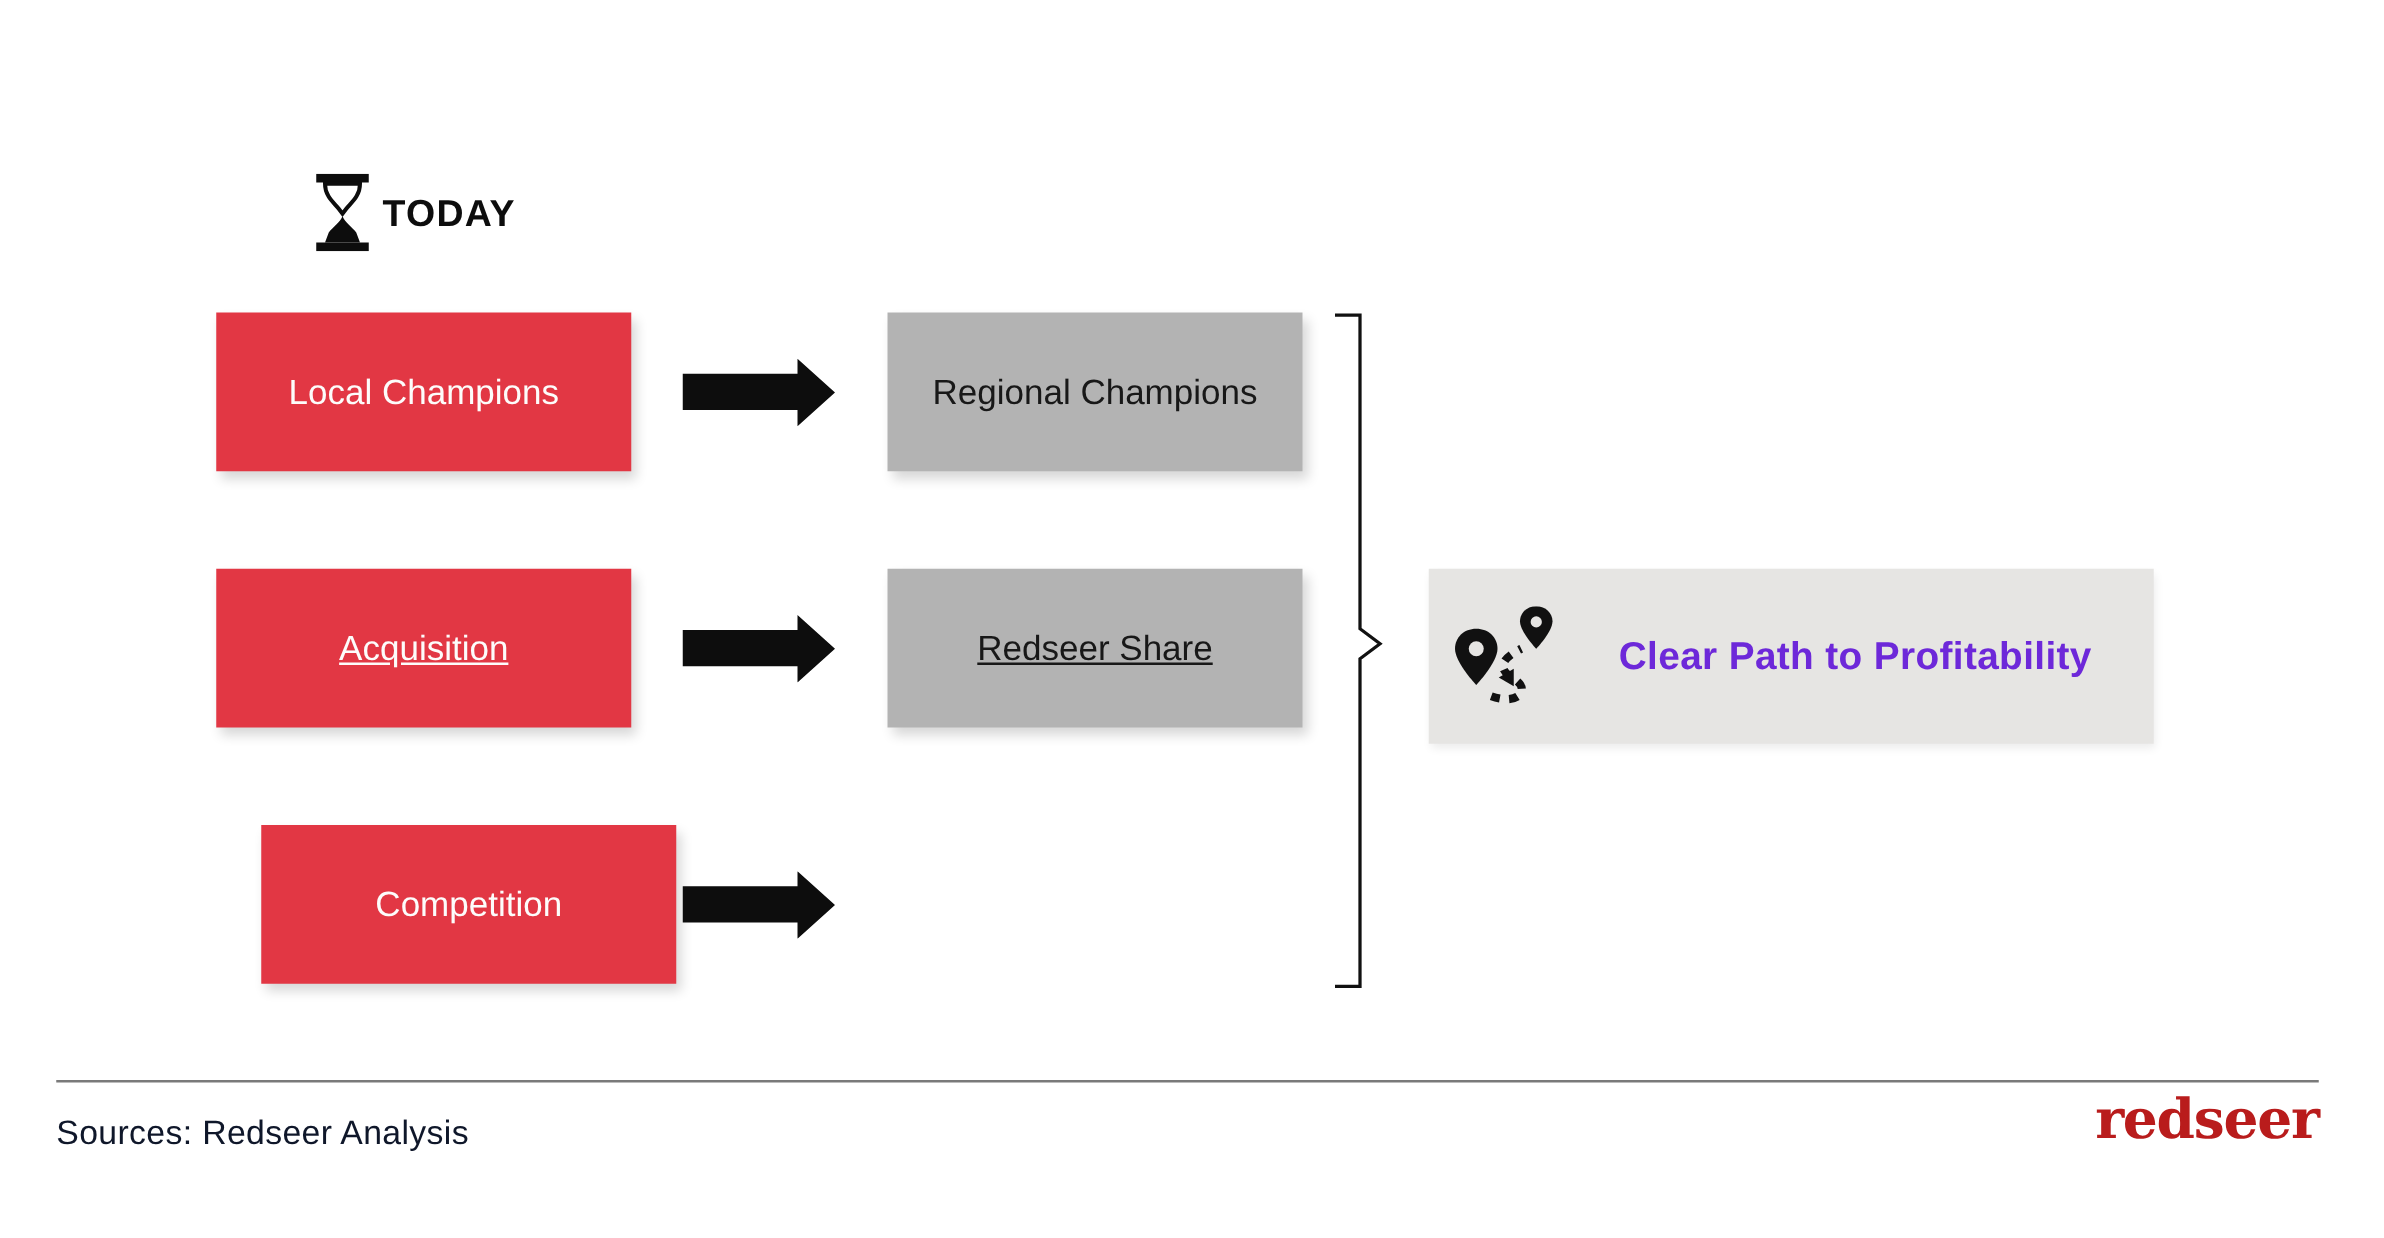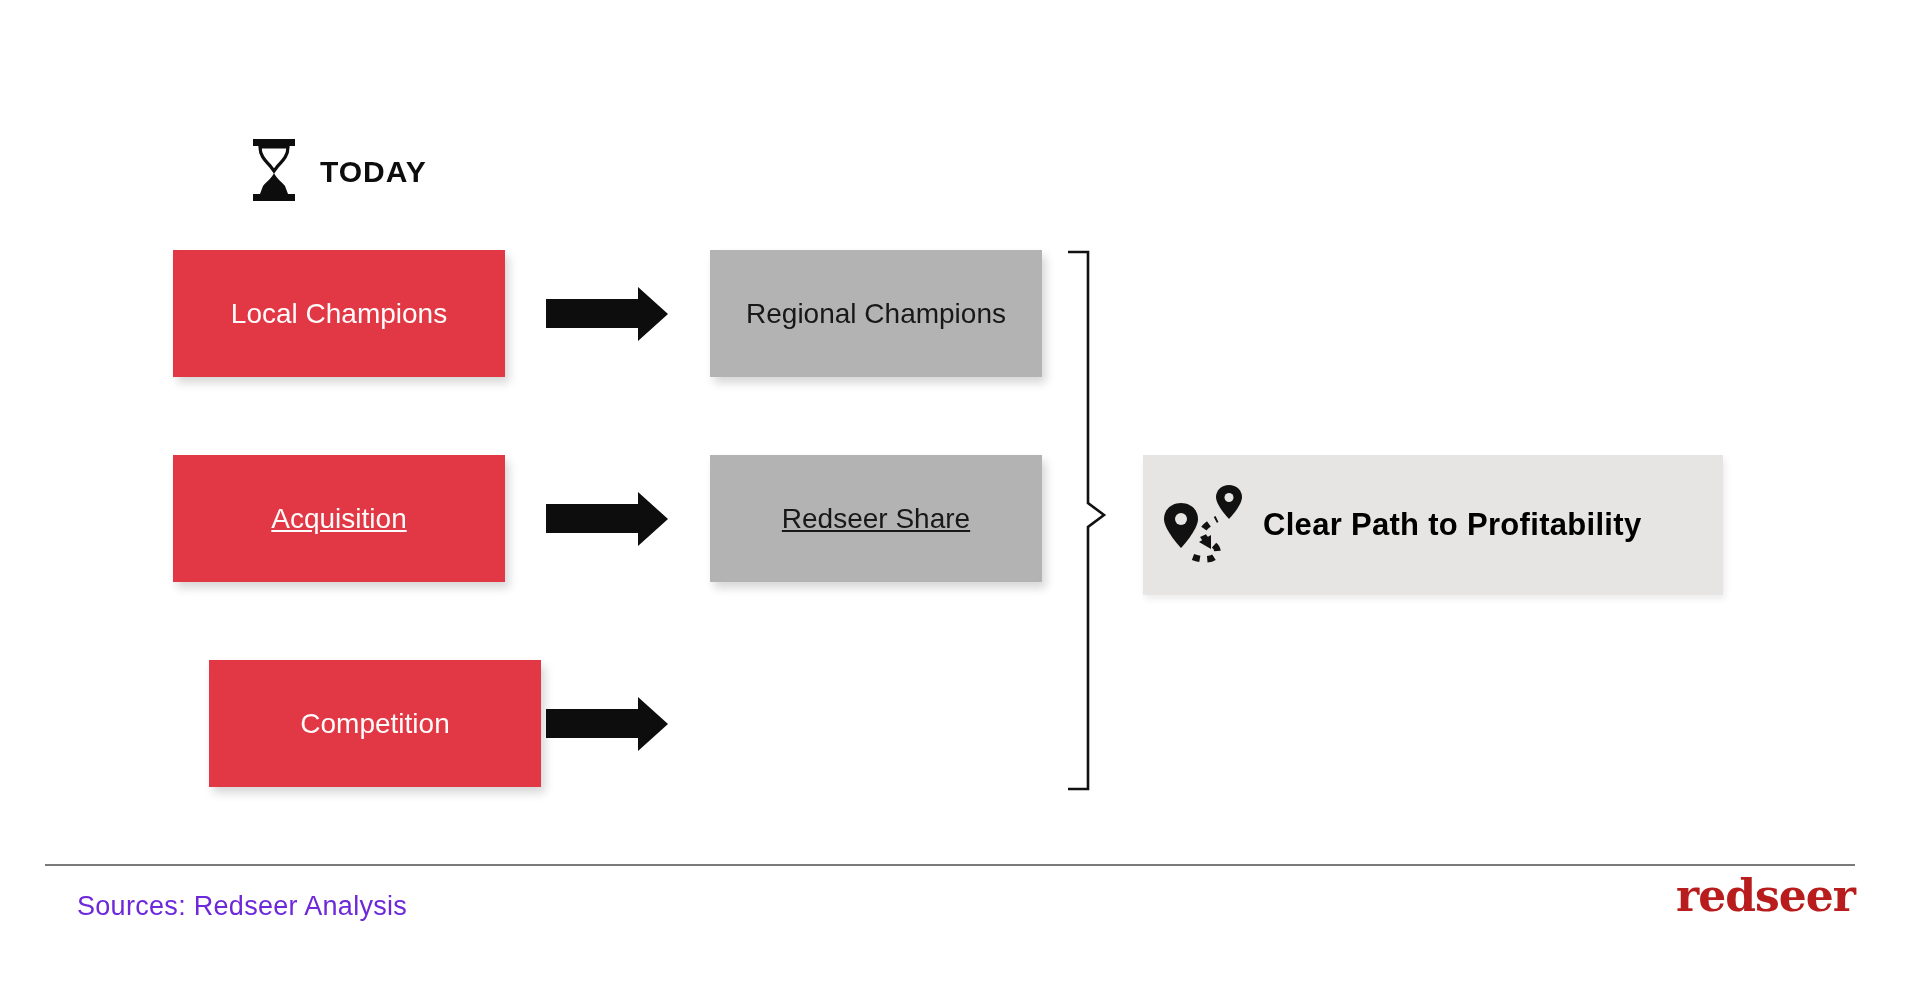--- a/index.html
+++ b/index.html
@@ -9,21 +9,21 @@
     height: 990px;
     background: #ffffff;
     font-family: "Liberation Sans", sans-serif;
     overflow: hidden;
   }
   
   .col-header {
     position: absolute;
     display: flex;
     align-items: center;
-    gap: 24px;
+    gap: 10px;
     color: #0d0d0d;
   }
   .col-header .hdr-label {
     font-size: 30px;
     font-weight: 700;
     letter-spacing: 1px;
     color: #0d0d0d;
   }
   .today-header { left: 252px; top: 138px; height: 68px; }
   .tomorrow-header { left: 735px; top: 130px; height: 76px; }
@@ -72,44 +72,43 @@
     top: 455px;
     width: 580px;
     height: 140px;
     background: #E6E5E3;
     display: flex;
     align-items: center;
     box-shadow: 2px 4px 7px rgba(0,0,0,0.08);
   }
   .outcome-box .route-icon-wrap { margin-left: 16px; width: 88px; height: 80px; flex: 0 0 auto; }
   .outcome-label {
-    margin-left: 16px;
+    margin-left: 48px;
     font-size: 31px;
     font-weight: 700;
-    color: #000000;
+    color: #6d28d9;
     letter-spacing: 0.3px;
   }
 
   
   .footer-divider {
     position: absolute;
     left: 45px;
     top: 864px;
     width: 1810px;
     height: 2px;
     background: #7a7a7a;
   }
   .sources-text {
     position: absolute;
     left: 45px;
     top: 891px;
     font-size: 27px;
-    color: #6d28d9;
+    color: #0f172a;
     letter-spacing: 0.3px;
-    margin-left: 32px;
   }
   .brand-logo {
     position: absolute;
     right: 52px;
     top: 874px;
     font-family: "DejaVu Serif", "Liberation Serif", serif;
     font-weight: 700;
     font-size: 44px;
     letter-spacing: -1px;
     color: #b91c1c;

